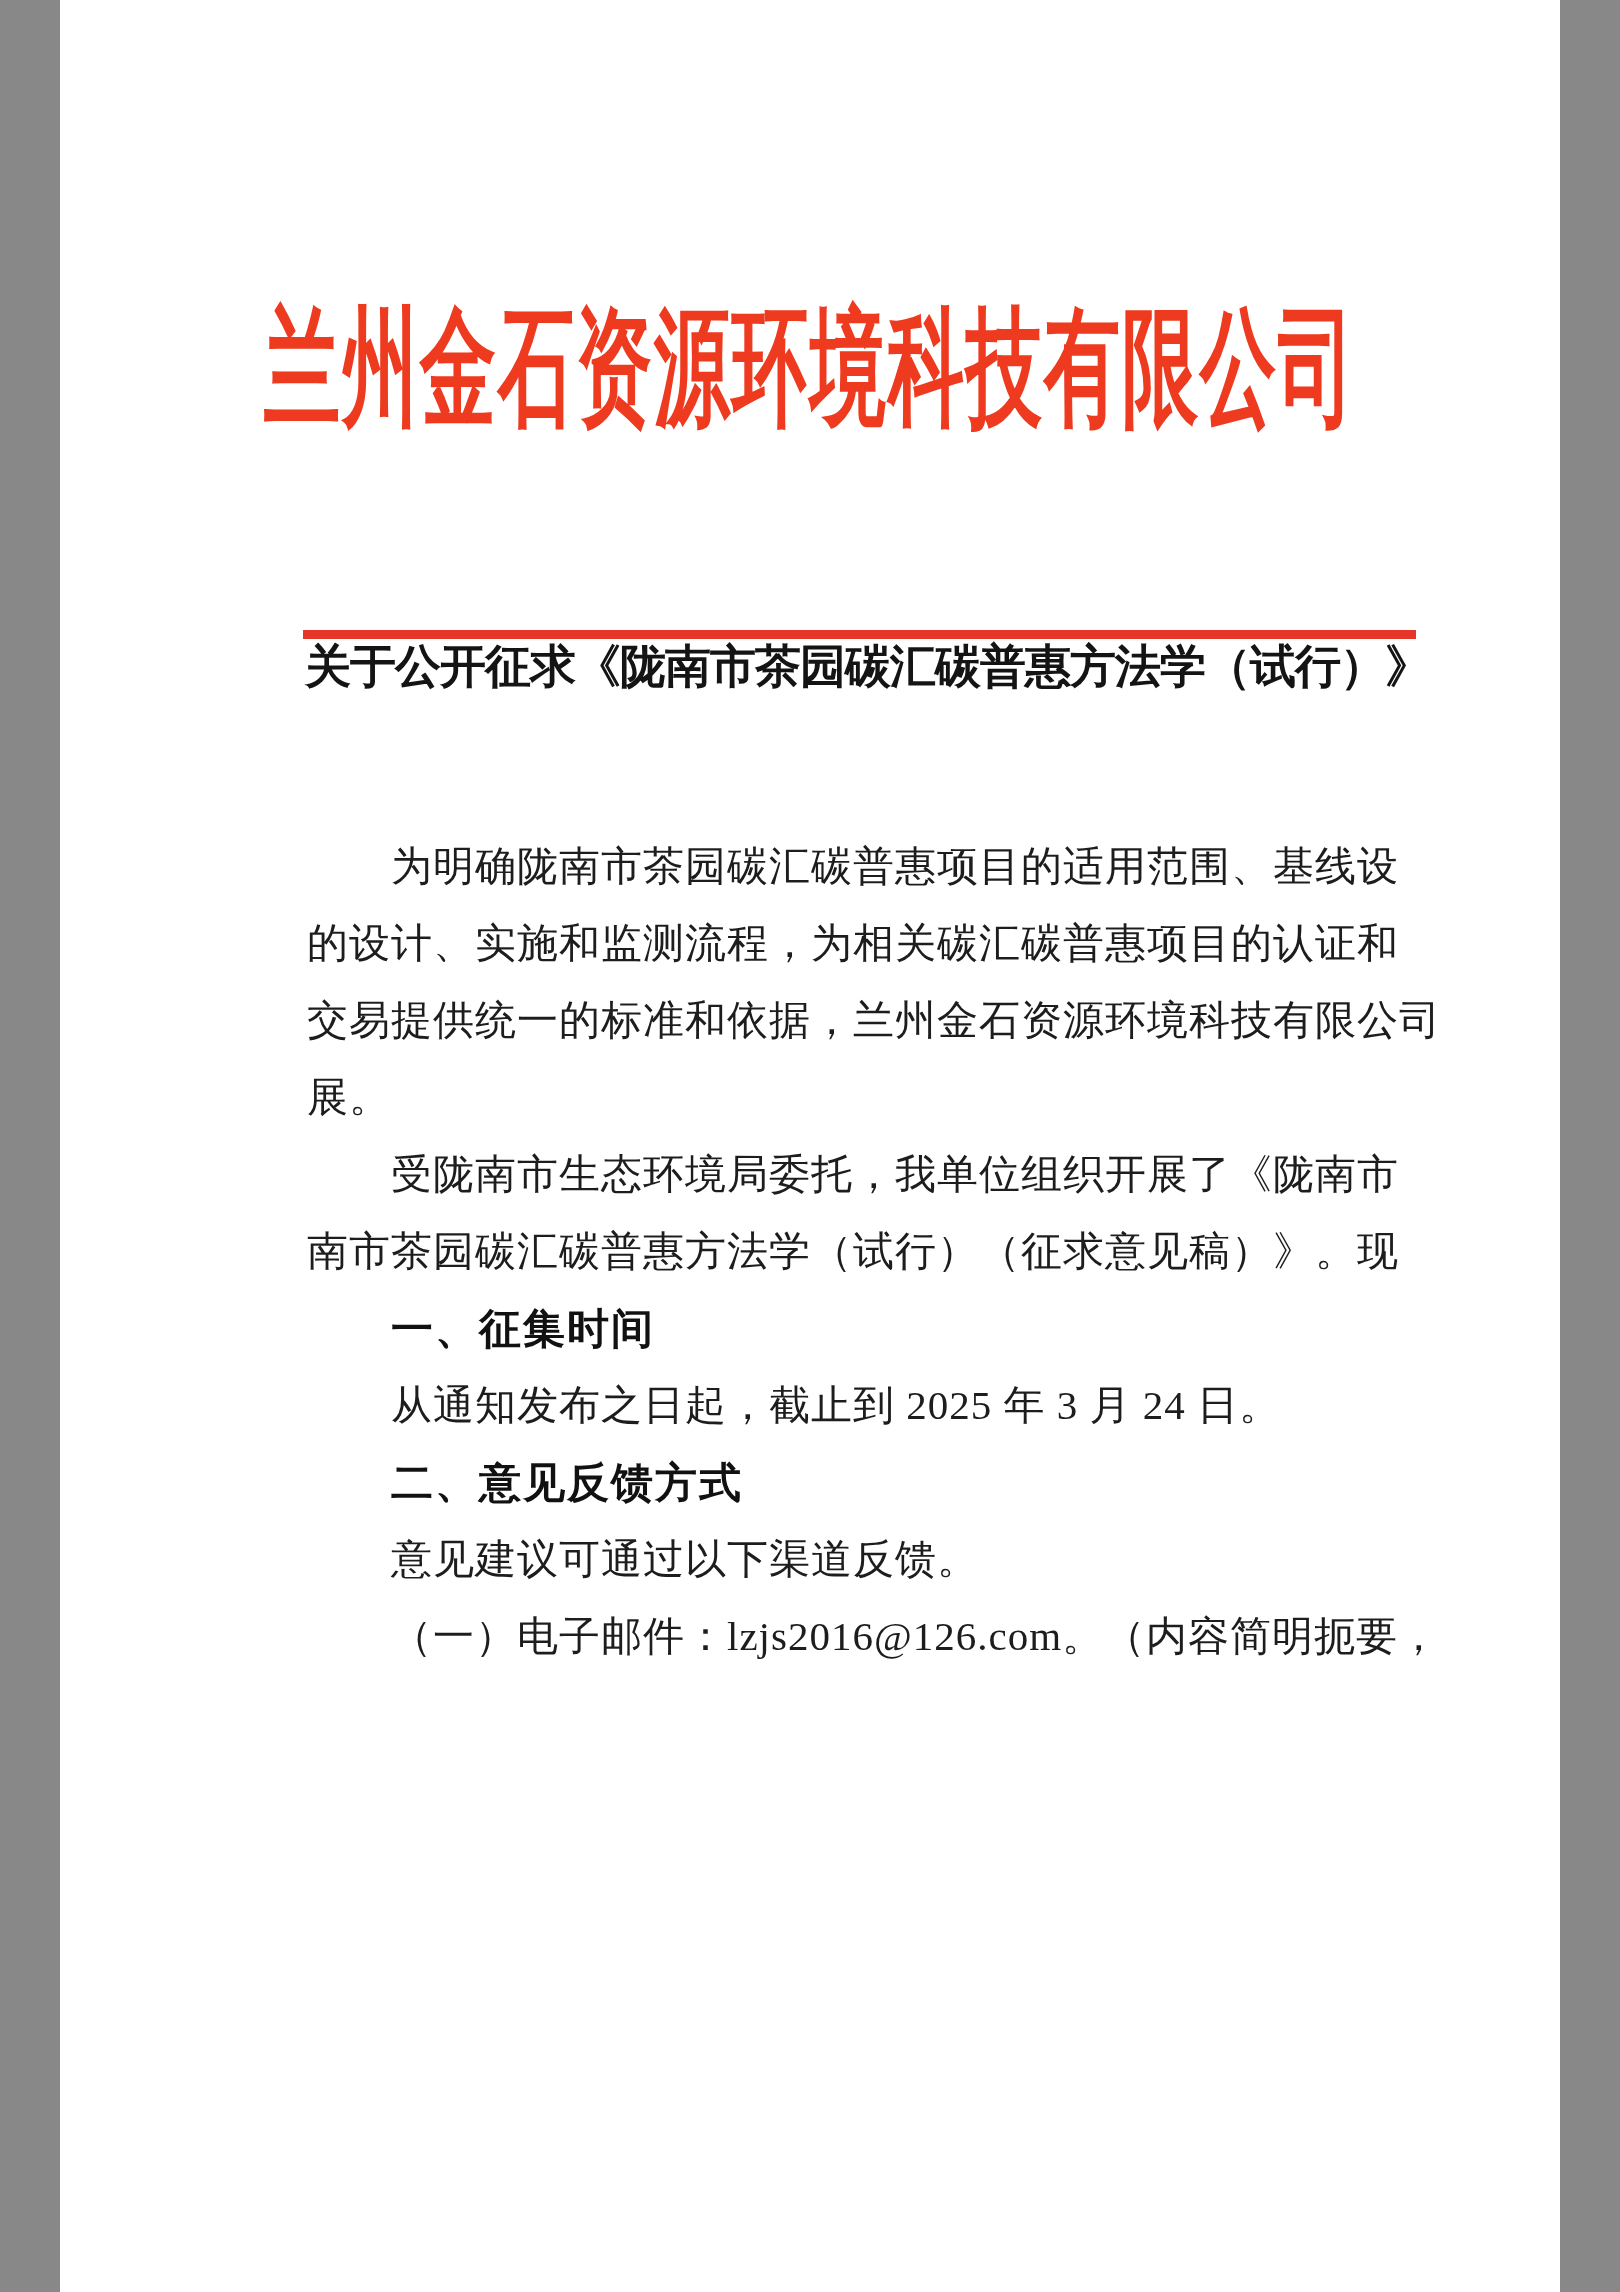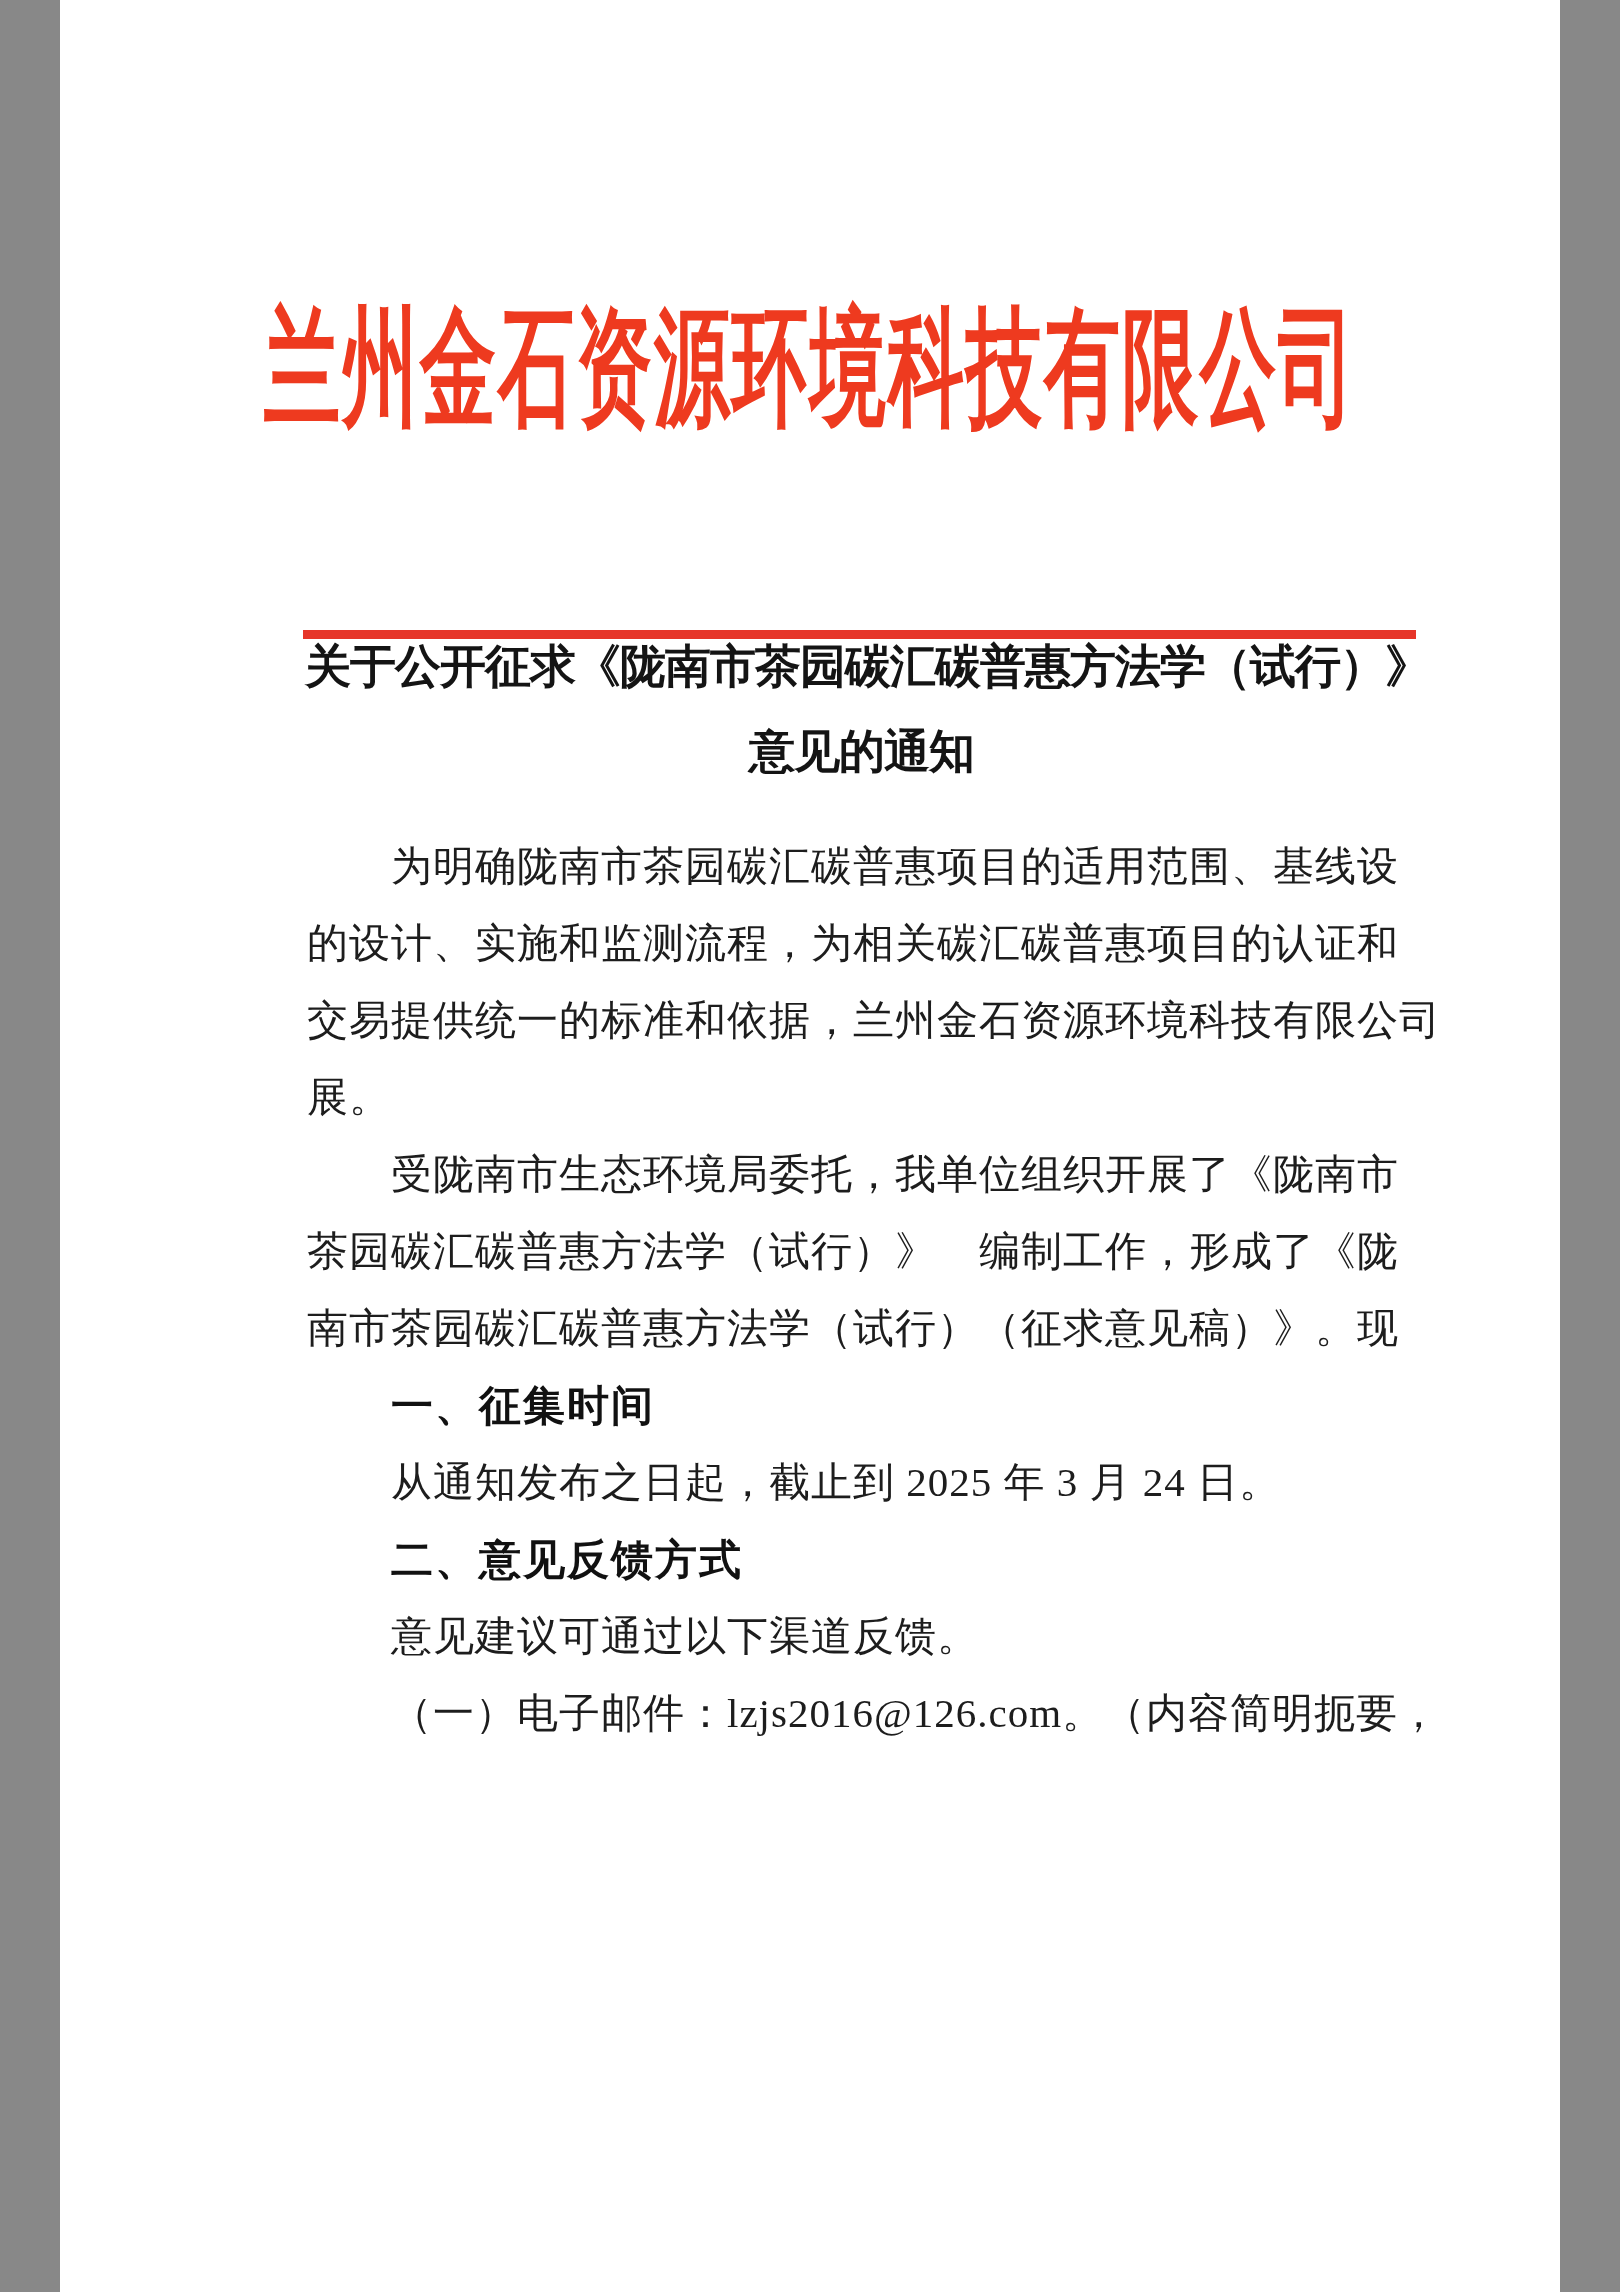--- a/index.html
+++ b/index.html
@@ -76,30 +76,28 @@
 <body>
 
 <div class="page">
 
   <div class="company-name">兰州金石资源环境科技有限公司</div>
 
   <div class="divider"></div>
 
   <div class="title-block">
     <div class="title-line">关于公开征求《陇南市茶园碳汇碳普惠方法学（试行）》</div>
-    <div class="title-line">意见的通知</div>
   </div>
 
   <div class="body-text">
     <div class="line indent">为明确陇南市茶园碳汇碳普惠项目的适用范围、基线设</div>
     <div class="line">的设计、实施和监测流程，为相关碳汇碳普惠项目的认证和</div>
     <div class="line">交易提供统一的标准和依据，兰州金石资源环境科技有限公司</div>
     <div class="line">展。</div>
     <div class="line indent">受陇南市生态环境局委托，我单位组织开展了《陇南市</div>
-    <div class="line">茶园碳汇碳普惠方法学（试行）》　编制工作，形成了《陇</div>
     <div class="line">南市茶园碳汇碳普惠方法学（试行）（征求意见稿）》。现</div>
     <div class="line indent heading">一、征集时间</div>
     <div class="line indent">从通知发布之日起，截止到 2025 年 3 月 24 日。</div>
     <div class="line indent heading">二、意见反馈方式</div>
     <div class="line indent">意见建议可通过以下渠道反馈。</div>
     <div class="line indent">（一）电子邮件：lzjs2016@126.com。（内容简明扼要，</div>
   </div>
 
 </div>
 

